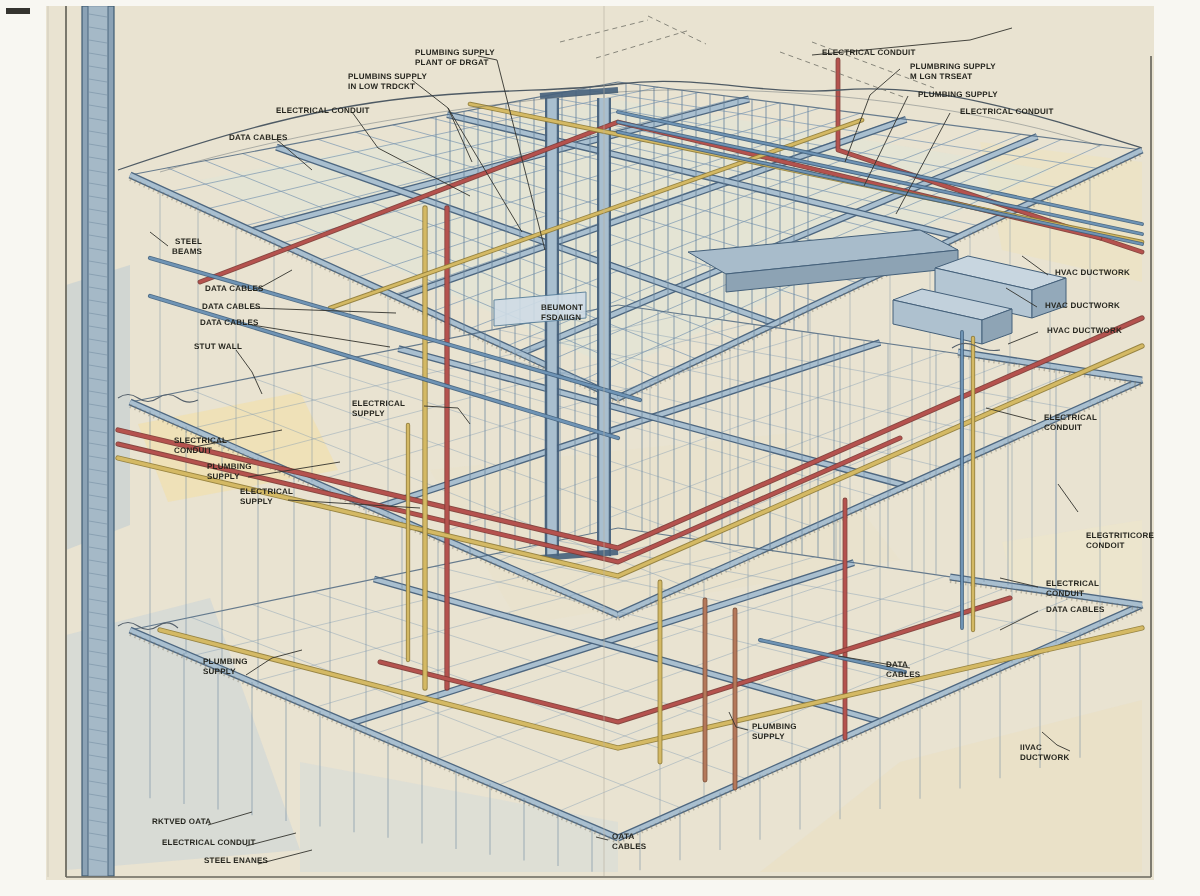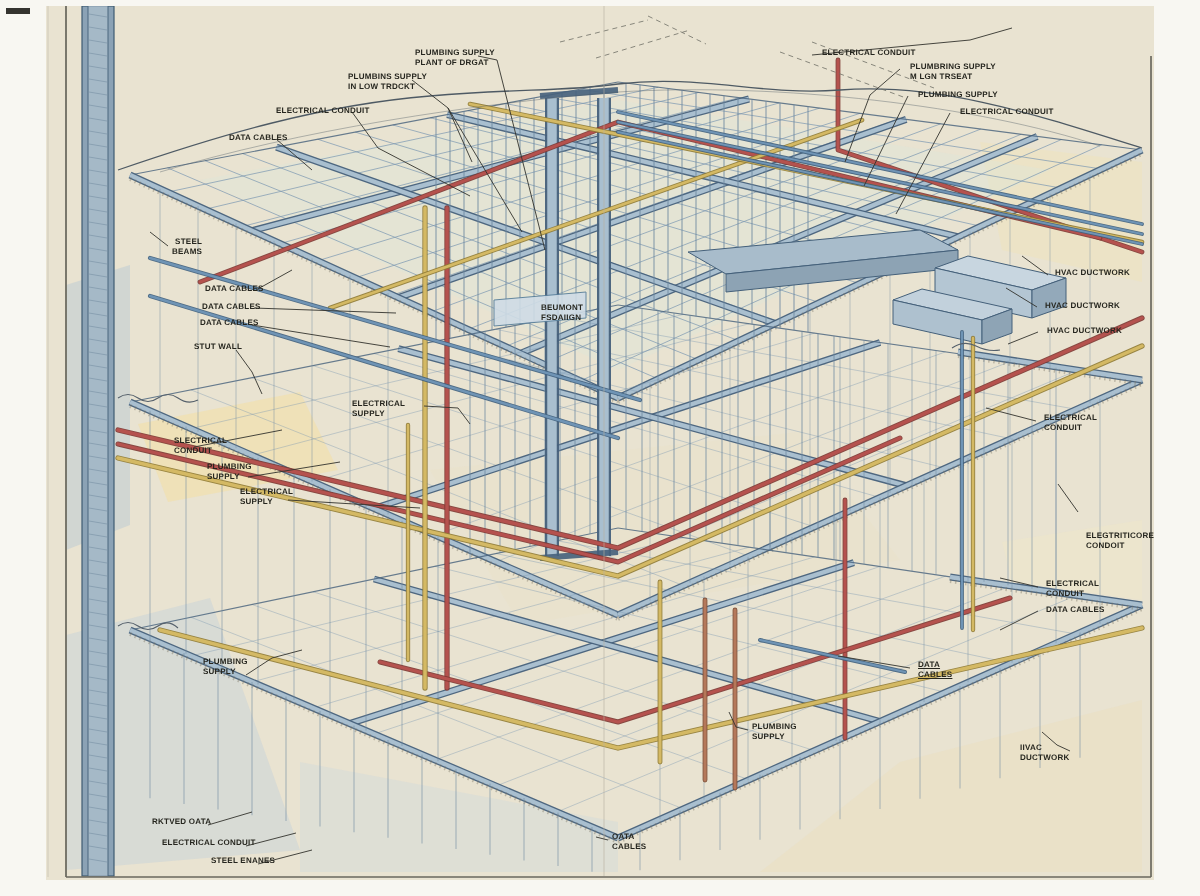--- a/index.html
+++ b/index.html
@@ -477,27 +477,27 @@
       <div class="callout" style="left: 1055px; top: 268px; color: rgb(38, 38, 31);">HVAC DUCTWORK</div>
       <div class="callout" style="left: 1045px; top: 301px; color: rgb(38, 38, 31);">HVAC DUCTWORK</div>
       <div class="callout" style="left: 1047px; top: 326px; color: rgb(38, 38, 31);">HVAC DUCTWORK</div>
       <div class="callout" style="left: 1044px; top: 413px; color: rgb(38, 38, 31);">ELECTRICAL
 CONDUIT</div>
       <div class="callout" style="left: 1086px; top: 504px; color: rgb(38, 38, 31); margin-top: 27px;">ELEGTRITICORE
 CONDOIT</div>
       <div class="callout" style="left: 1046px; top: 579px; color: rgb(38, 38, 31);">ELECTRICAL
 CONDUIT</div>
       <div class="callout" style="left: 1046px; top: 605px; color: rgb(38, 38, 31);">DATA CABLES</div>
-      <div class="callout" style="left: 918px; top: 660px; color: rgb(38, 38, 31); text-decoration: underline;">DATA
+      <div class="callout" style="left: 886px; top: 660px; color: rgb(38, 38, 31);">DATA
 CABLES</div>
       <div class="callout" style="left: 752px; top: 722px; color: rgb(38, 38, 31);">PLUMBING
 SUPPLY</div>
       <div class="callout" style="left: 203px; top: 657px; color: rgb(38, 38, 31);">PLUMBING
 SUPPLY</div>
       <div class="callout" style="left: 152px; top: 817px; color: rgb(38, 38, 31);">RKTVED OATA</div>
       <div class="callout" style="left: 162px; top: 838px; color: rgb(38, 38, 31);">ELECTRICAL CONDUIT</div>
-      <div class="callout" style="left: 211px; top: 856px; color: rgb(38, 38, 31); text-align: right;">STEEL ENANES</div>
+      <div class="callout" style="left: 204px; top: 856px; color: rgb(38, 38, 31); text-align: right;">STEEL ENANES</div>
       <div class="callout" style="left: 612px; top: 832px; color: rgb(38, 38, 31);">OATA
 CABLES</div>
       <div class="callout" style="left: 1020px; top: 743px; color: rgb(38, 38, 31);">IIVAC
 DUCTWORK</div>
     </div>
 </div>
 
 </body></html>

